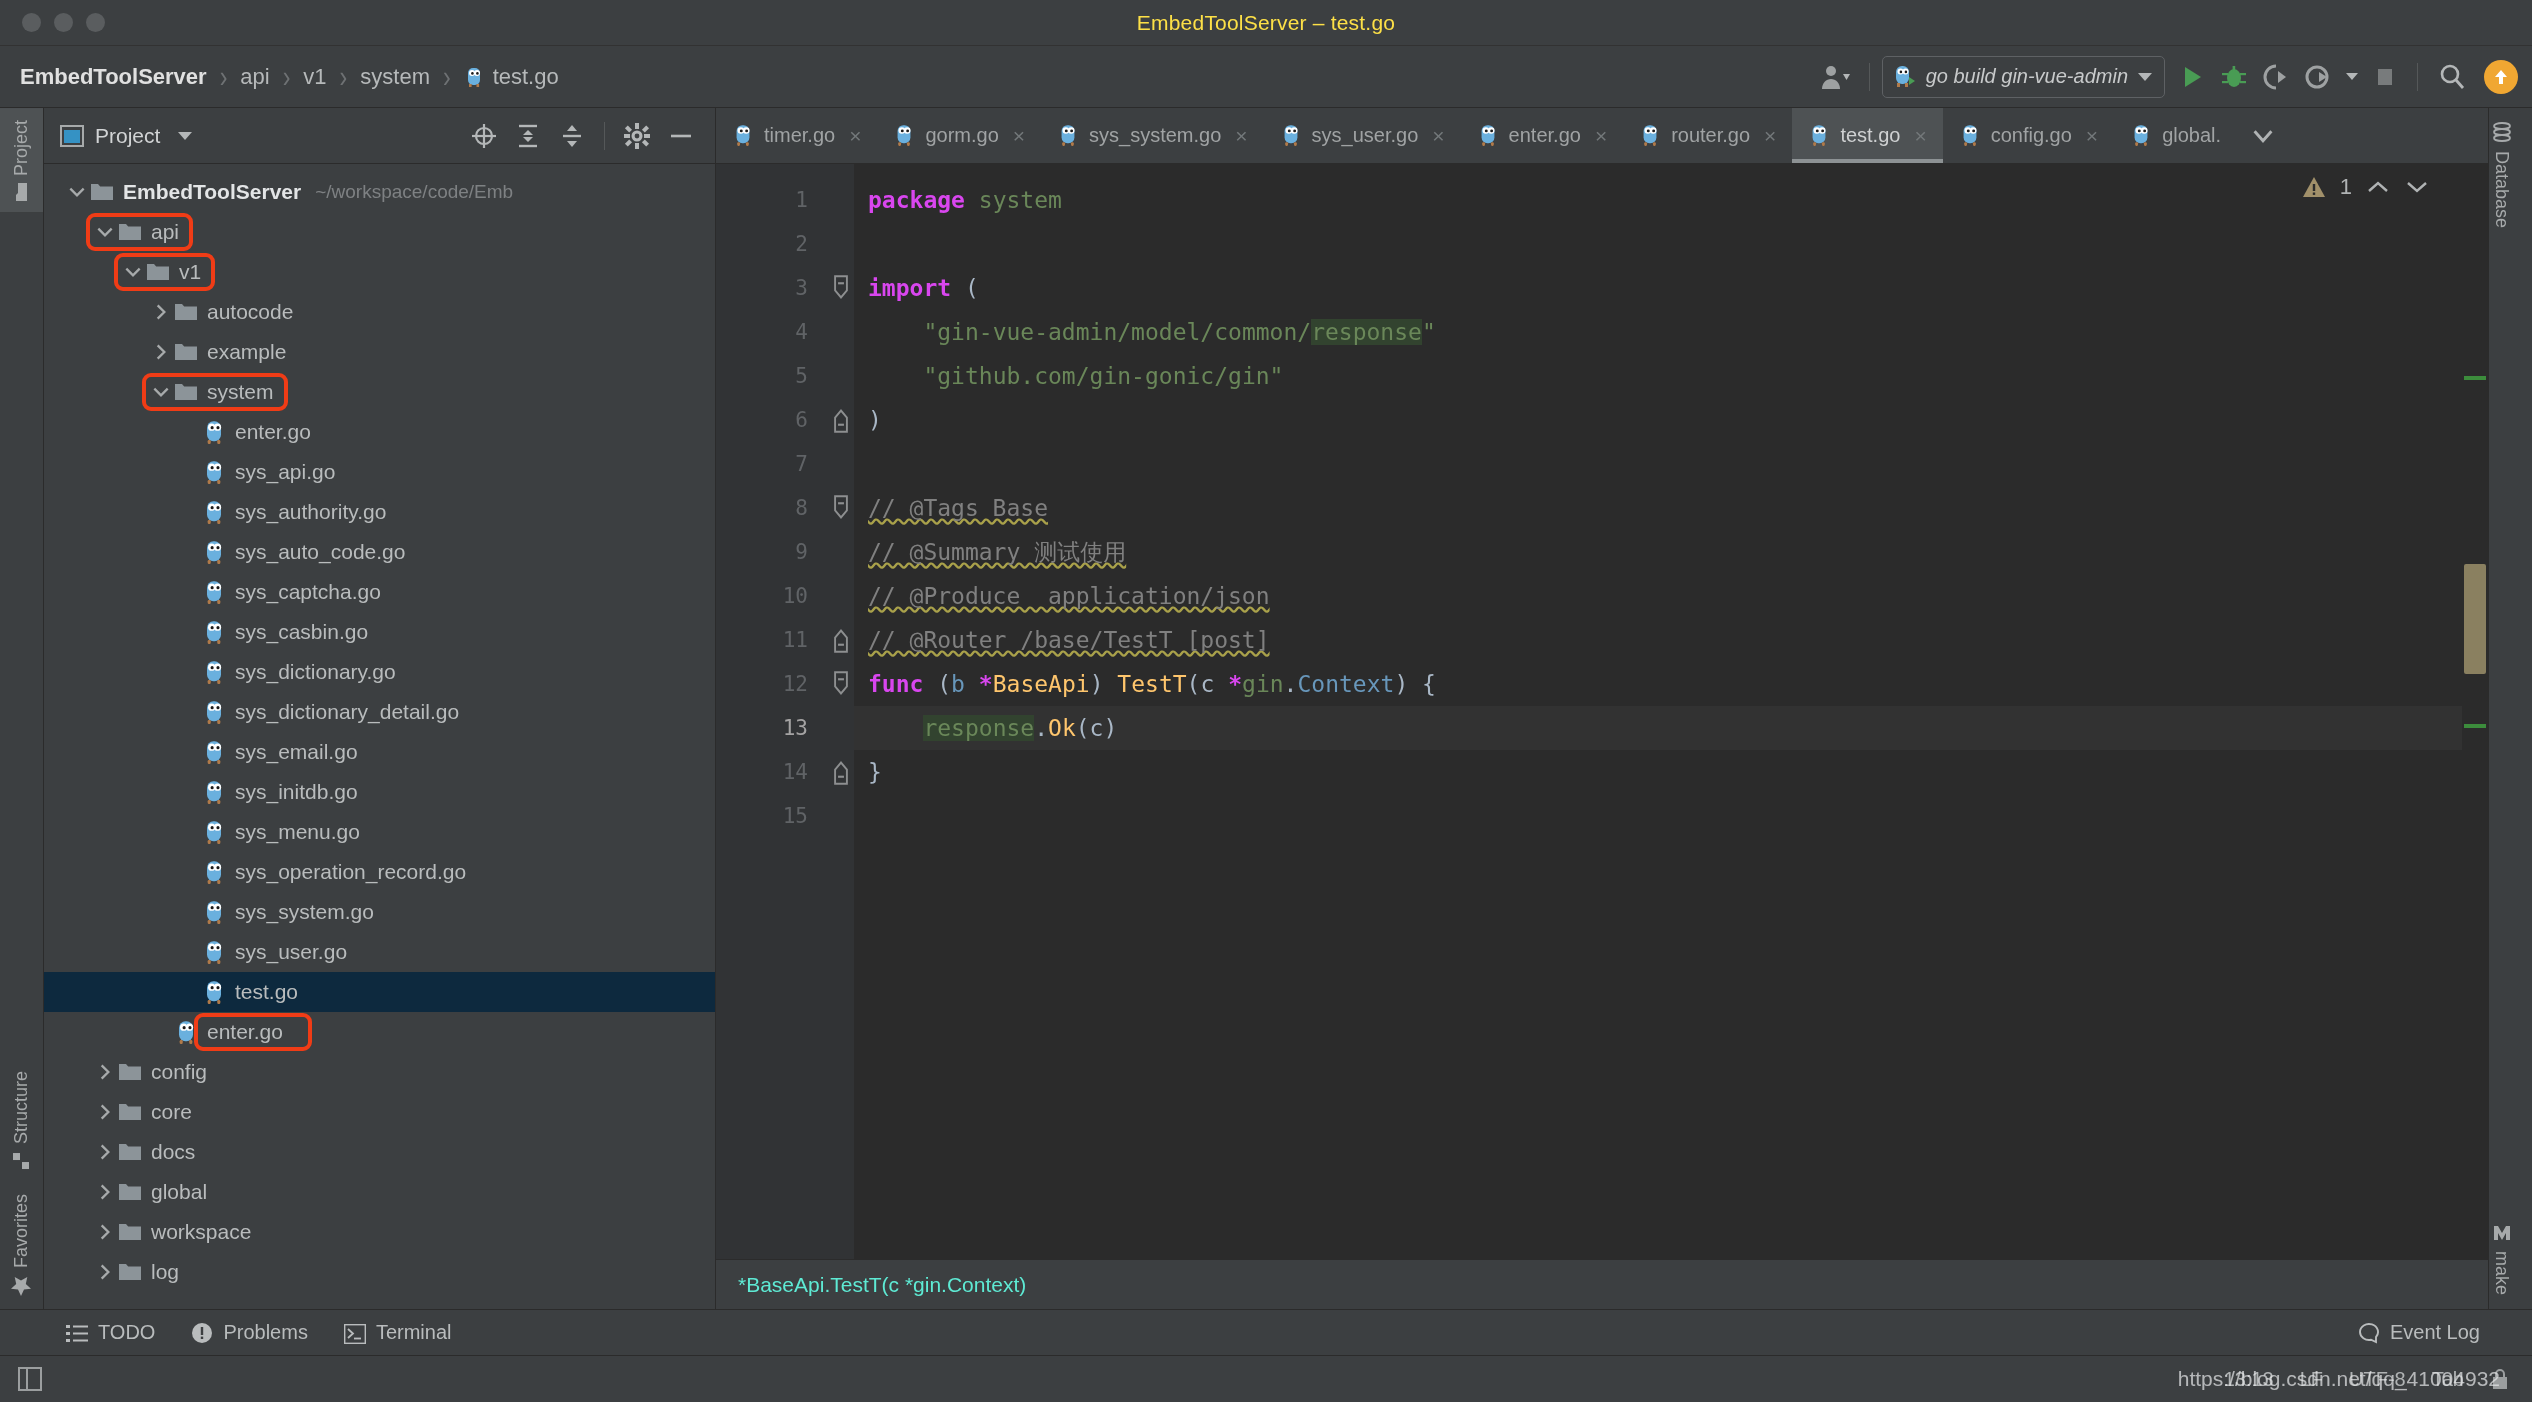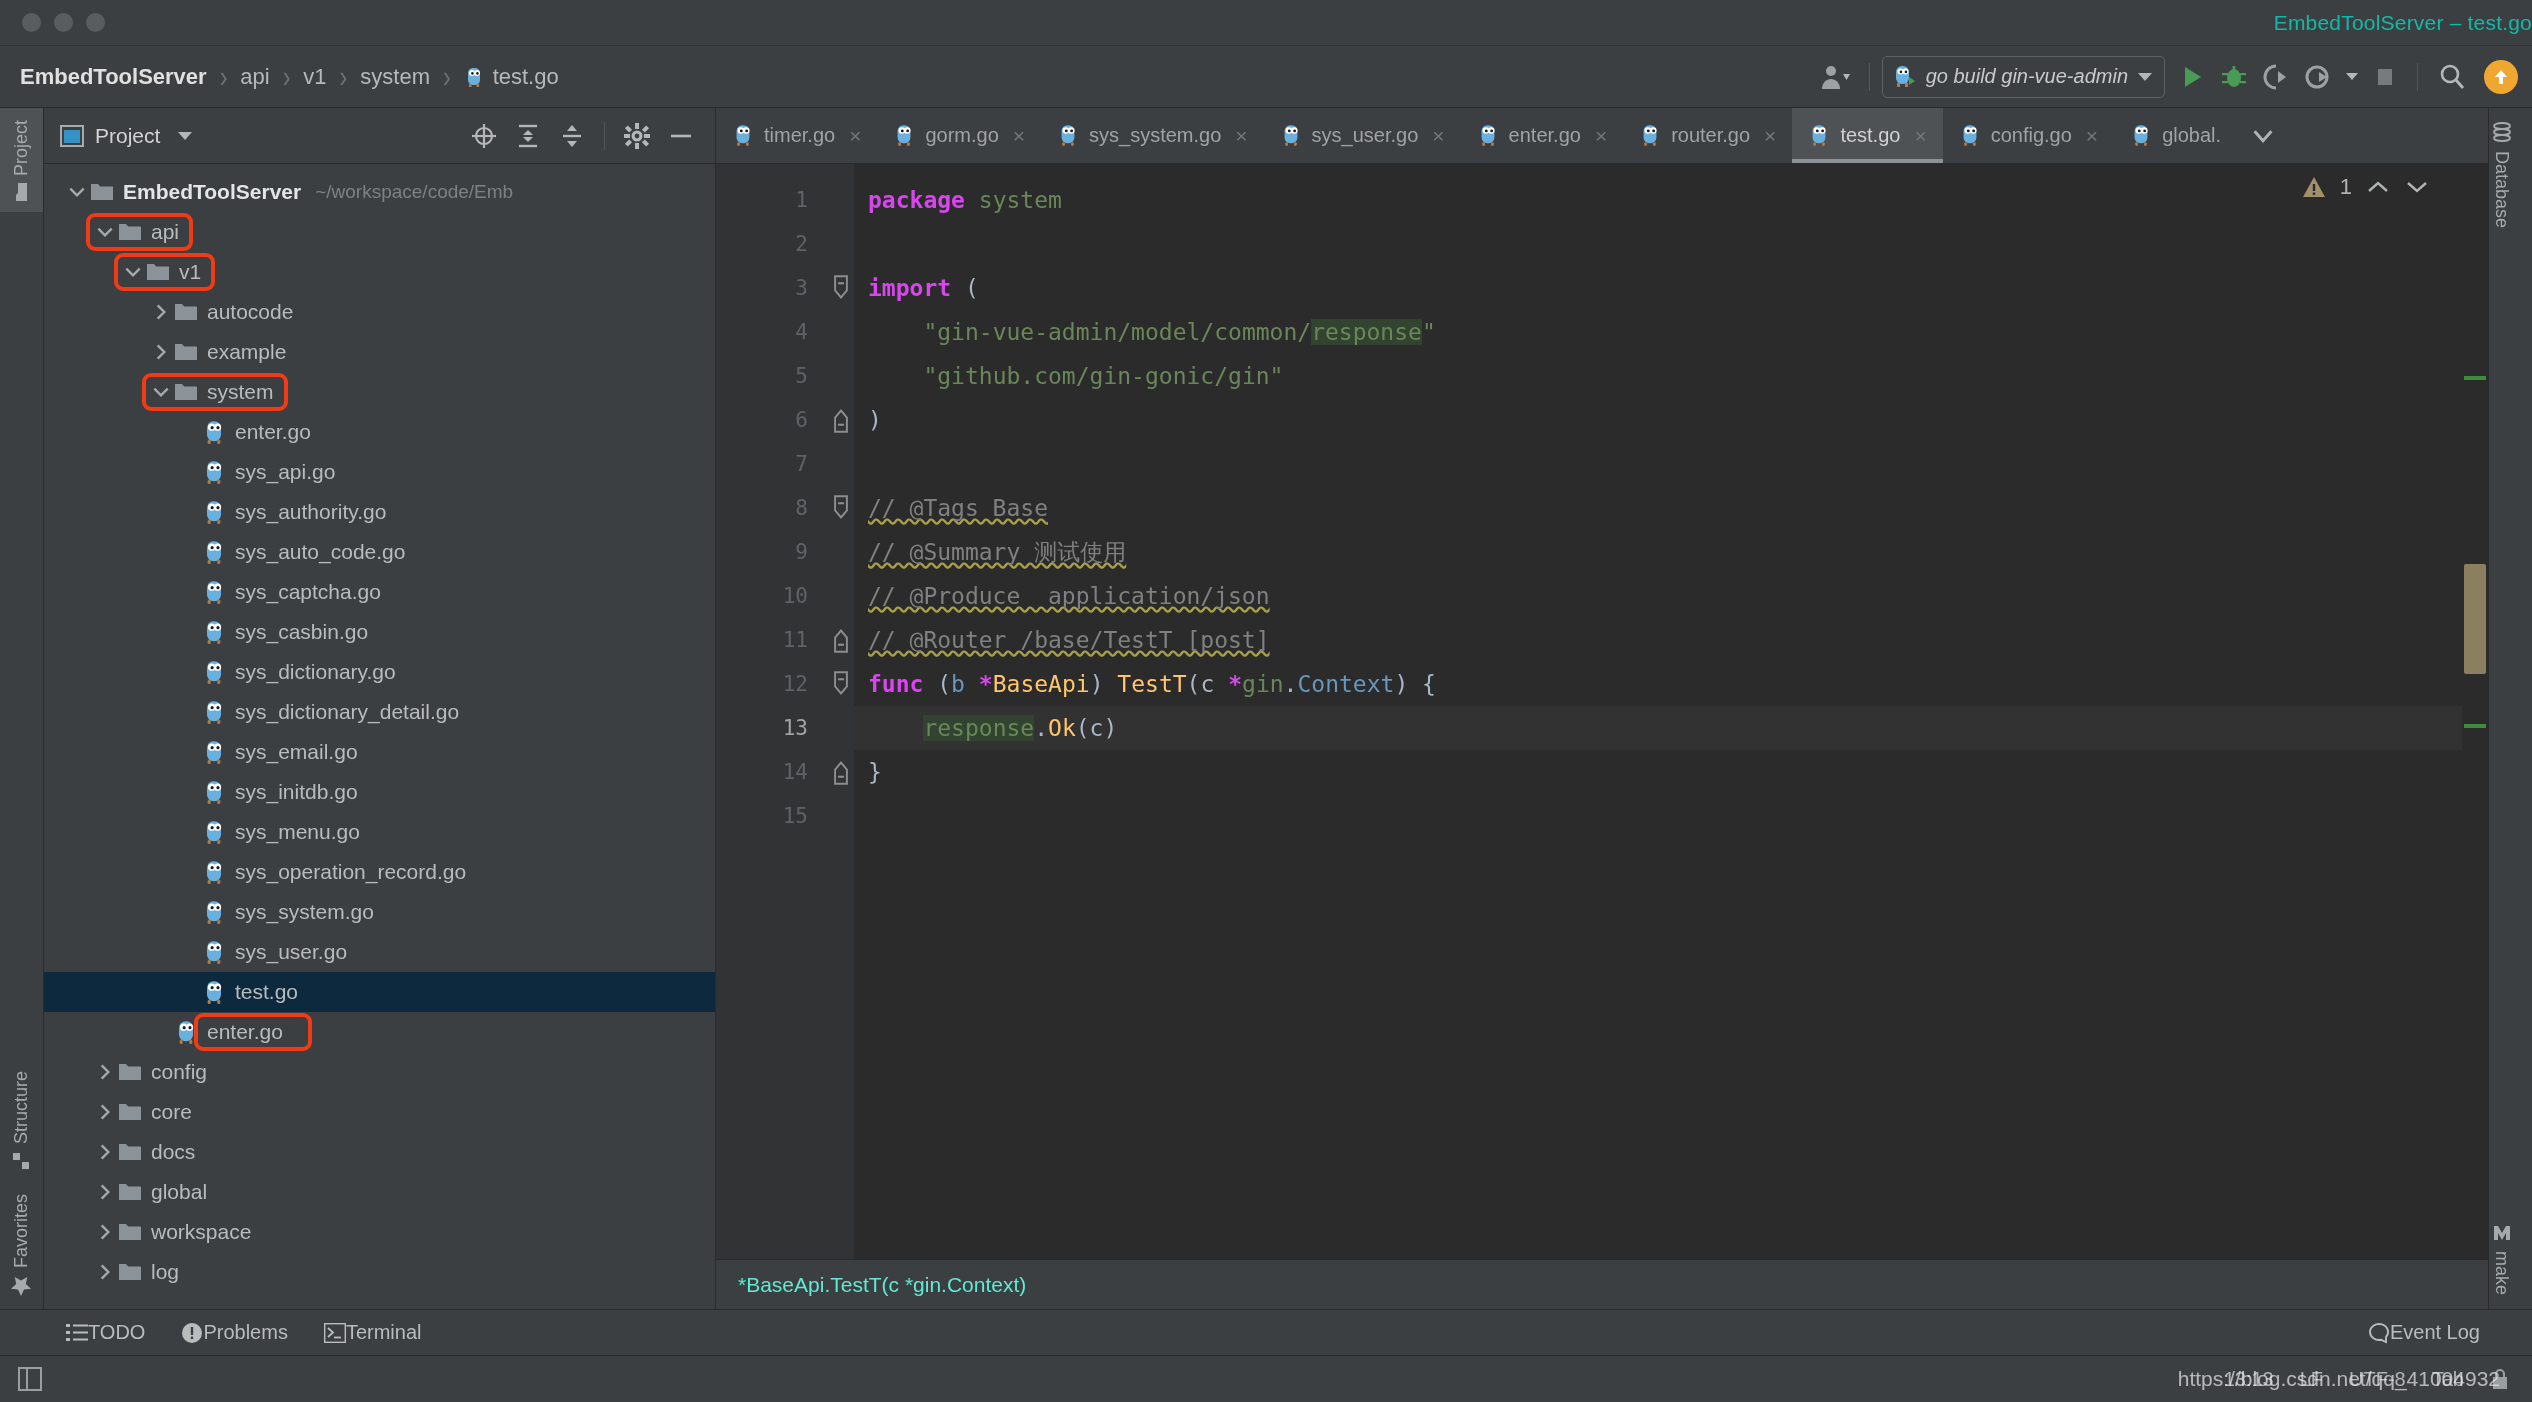--- a/index.html
+++ b/index.html
@@ -23,22 +23,22 @@
     display: flex; align-items: center;
     position: relative;
     border-bottom: 1px solid #323232;
   }
   .traffic { display: flex; gap: 13px; margin-left: 22px; }
   .traffic span {
     width: 19px; height: 19px; border-radius: 50%;
     background: #5a5d5f; display: block;
   }
   .win-title {
-    position: absolute; left: 0; right: 0; text-align: right;
-    color: #14b8a6; font-size: 21px; letter-spacing: .2px;
+    position: absolute; left: 0; right: 0; text-align: center;
+    color: #fde047; font-size: 21px; letter-spacing: .2px;
     pointer-events: none;
   }
 
   
   .navbar {
     height: 62px; min-height: 62px;
     background: #3c3f41;
     display: flex; align-items: center;
     padding: 0 14px 0 20px;
     border-bottom: 1px solid #2b2b2b;
@@ -226,21 +226,21 @@
     display: flex; align-items: center; gap: 9px;
   }
 
   
   .toolwin-bar {
     height: 46px; min-height: 46px; background: #3c3f41;
     display: flex; align-items: center; gap: 36px;
     padding-left: 66px; border-top: 1px solid #2b2b2b;
   }
   .tw-btn {
-    display: flex; align-items: center; 
+    display: flex; align-items: flex-end; gap: 10px;
     color: #b9bcbd; font-size: 20px;
   }
   .tw-right { margin-left: auto; margin-right: 52px; display: flex; }
 
   .statusbar {
     height: 47px; min-height: 47px; background: #3c3f41;
     display: flex; align-items: center; padding: 0 22px 0 18px;
     border-top: 1px solid #2b2b2b; position: relative;
   }
   .sb-left { display: flex; align-items: center; gap: 18px; }

